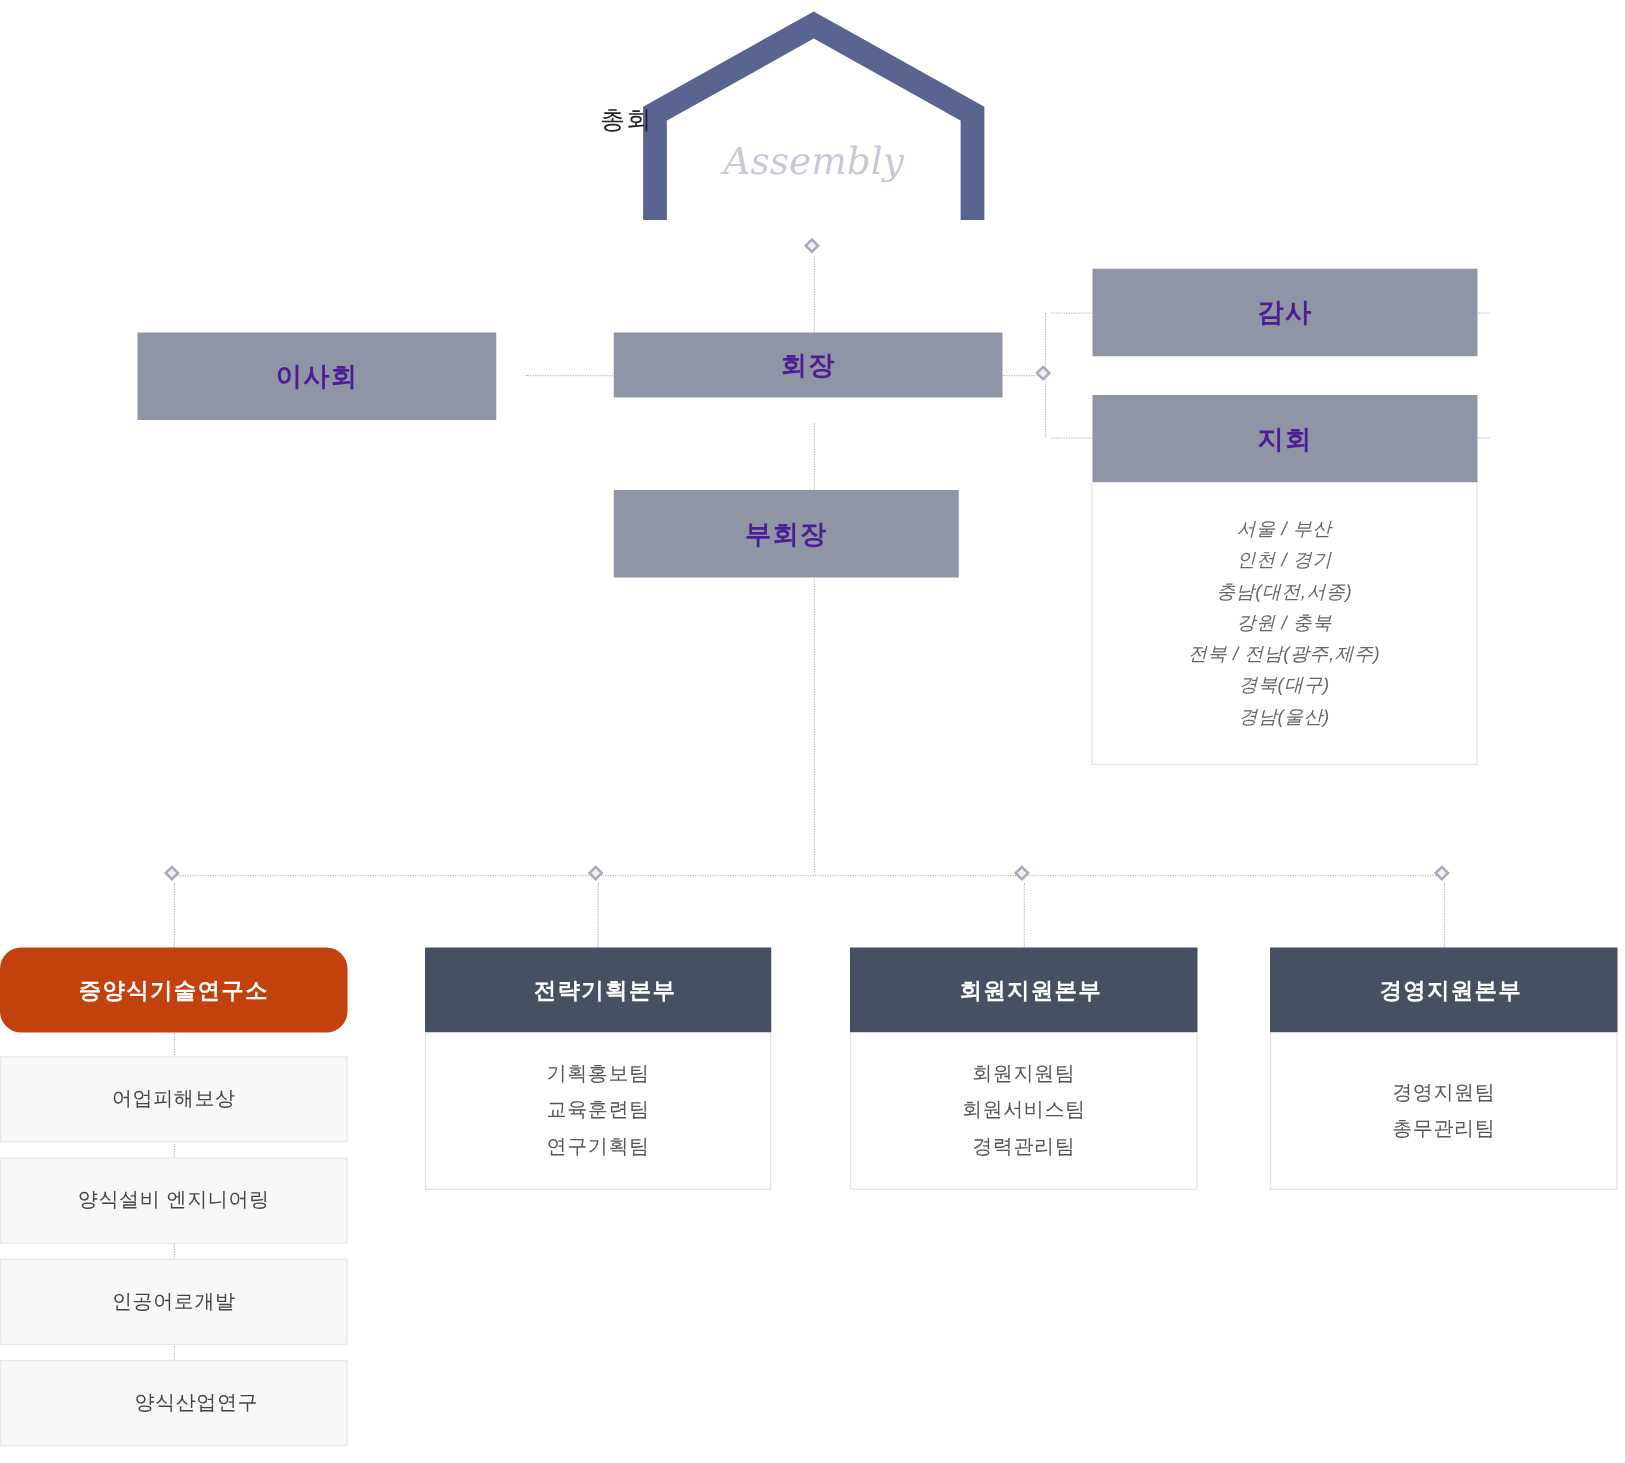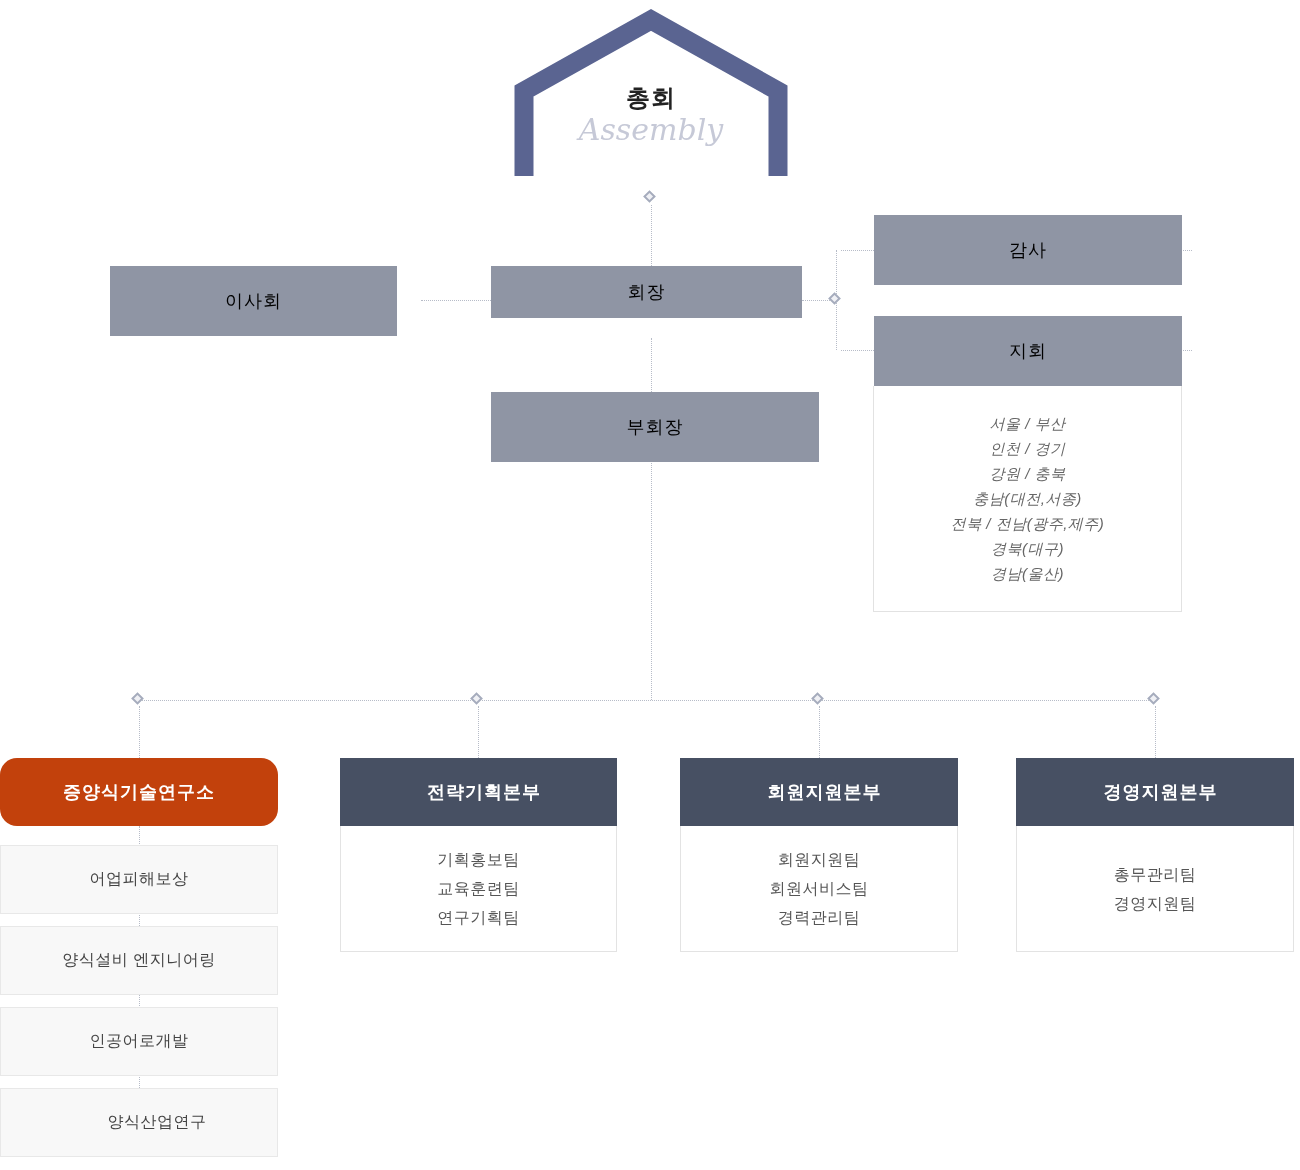--- a/index.html
+++ b/index.html
@@ -2,34 +2,34 @@
 <html><head>
 <meta charset="utf-8">
 <style>
   * { margin:0; padding:0; box-sizing:border-box; }
   html,body { background:#ffffff; }
   body { font-family:"Liberation Sans","DejaVu Sans",sans-serif; }
   #chart { position:relative; width:1300px; height:1170px; background:#fff; overflow:hidden; }
 
   
   .house-svg { position:absolute; left:480px; top:0; }
-  .house-title { position:absolute; left:480px; top:82px; width:342px; text-align:center;
-                 font-size:24px; font-weight:bold; color:#222; letter-spacing:1px; }
+  .house-title { position:absolute; left:480px; top:82px; width:342px; text-align:left;
+                 font-size:20px; font-weight:normal; color:#222; letter-spacing:1px; }
   .house-sub { position:absolute; left:480px; top:112px; width:342px; text-align:center;
                font-family:"DejaVu Serif","Liberation Serif",serif; font-style:italic;
                font-size:30px; color:#c6c9d7; }
 
   
   .hline { position:absolute; height:0; border-top:1px dotted #b7bcc8; z-index:0; }
   .vline { position:absolute; width:0;  border-left:1px dotted #b7bcc8; z-index:0; }
   .diamond { position:absolute; width:9px; height:9px; background:#f0f1f5;
              border:2px solid #a6acbd; transform:rotate(45deg); z-index:2; }
 
   
-  .gbox { position:absolute; background:#8f95a4; color:#000000; font-size:18px; font-weight:400;
+  .gbox { position:absolute; background:#8f95a4; color:#4c1d95; font-size:21px; font-weight:700;
           letter-spacing:1px; display:flex; align-items:center; justify-content:center; z-index:1; }
   .panel { position:absolute; background:#fff; border:1px solid #e2e2e2; border-top:none;
            display:flex; flex-direction:column; justify-content:center; z-index:1; }
   .panel p { text-align:center; color:#666; font-size:15px; line-height:25px; letter-spacing:0.5px;font-style:italic; }
 
   
   .dept-header { position:absolute; height:68px; display:flex; align-items:center; justify-content:center;
                  color:#fff; font-size:18px; font-weight:bold; letter-spacing:1px; z-index:1; }
   .dept-dark  { background:#475063;padding-left:11px; }
   .dept-green { background:#c2410c;border-radius:17px; }
@@ -68,29 +68,29 @@
 
   <div class="diamond" style="left:645px; top:192px;"></div>
   <div class="diamond" style="left:830px; top:294px;"></div>
   <div class="diamond" style="left:133px; top:694px;"></div>
   <div class="diamond" style="left:472px; top:694px;"></div>
   <div class="diamond" style="left:813px; top:694px;"></div>
   <div class="diamond" style="left:1149px; top:694px;"></div>
 
   <div class="gbox" style="left:110px; top:266px; width:287px; height:70px;">이사회</div>
   <div class="gbox" style="left:491px; top:266px; width:311px; height:52px;">회장</div>
-  <div class="gbox" style="left:491px; top:392px; width:328px; height:70px;">부회장</div>
+  <div class="gbox" style="left:491px; top:392px; width:276px; height:70px;">부회장</div>
   <div class="gbox" style="left:874px; top:215px; width:308px; height:70px;">감사</div>
   <div class="gbox" style="left:874px; top:316px; width:308px; height:70px;">지회</div>
 
   <div class="panel" style="left:873px; top:386px; width:309px; height:226px;">
     <p>서울 / 부산</p>
     <p>인천 / 경기</p>
+    <p>충남(대전,서종)</p>
     <p>강원 / 충북</p>
-    <p>충남(대전,서종)</p>
     <p>전북 / 전남(광주,제주)</p>
     <p>경북(대구)</p>
     <p>경남(울산)</p>
   </div>
 
   <div class="dept-header dept-green" style="left:0; top:758px; width:278px;">증양식기술연구소</div>
   <div class="sub-box" style="top:845px;">어업피해보상</div>
   <div class="sub-box" style="top:926px;">양식설비 엔지니어링</div>
   <div class="sub-box" style="top:1007px;">인공어로개발</div>
   <div class="sub-box" style="top:1088px;padding-left:36px;">양식산업연구</div>
@@ -104,17 +104,17 @@
 
   <div class="dept-header dept-dark" style="left:680px; top:758px; width:278px;">회원지원본부</div>
   <div class="dept-body" style="left:680px; width:278px;">
     <p>회원지원팀</p>
     <p>회원서비스팀</p>
     <p>경력관리팀</p>
   </div>
 
   <div class="dept-header dept-dark" style="left:1016px; top:758px; width:278px;">경영지원본부</div>
   <div class="dept-body" style="left:1016px; width:278px;">
+    <p>경영지원팀</p>
     <p>총무관리팀</p>
-    <p>경영지원팀</p>
   </div>
 
 </div>
 
 </body></html>

